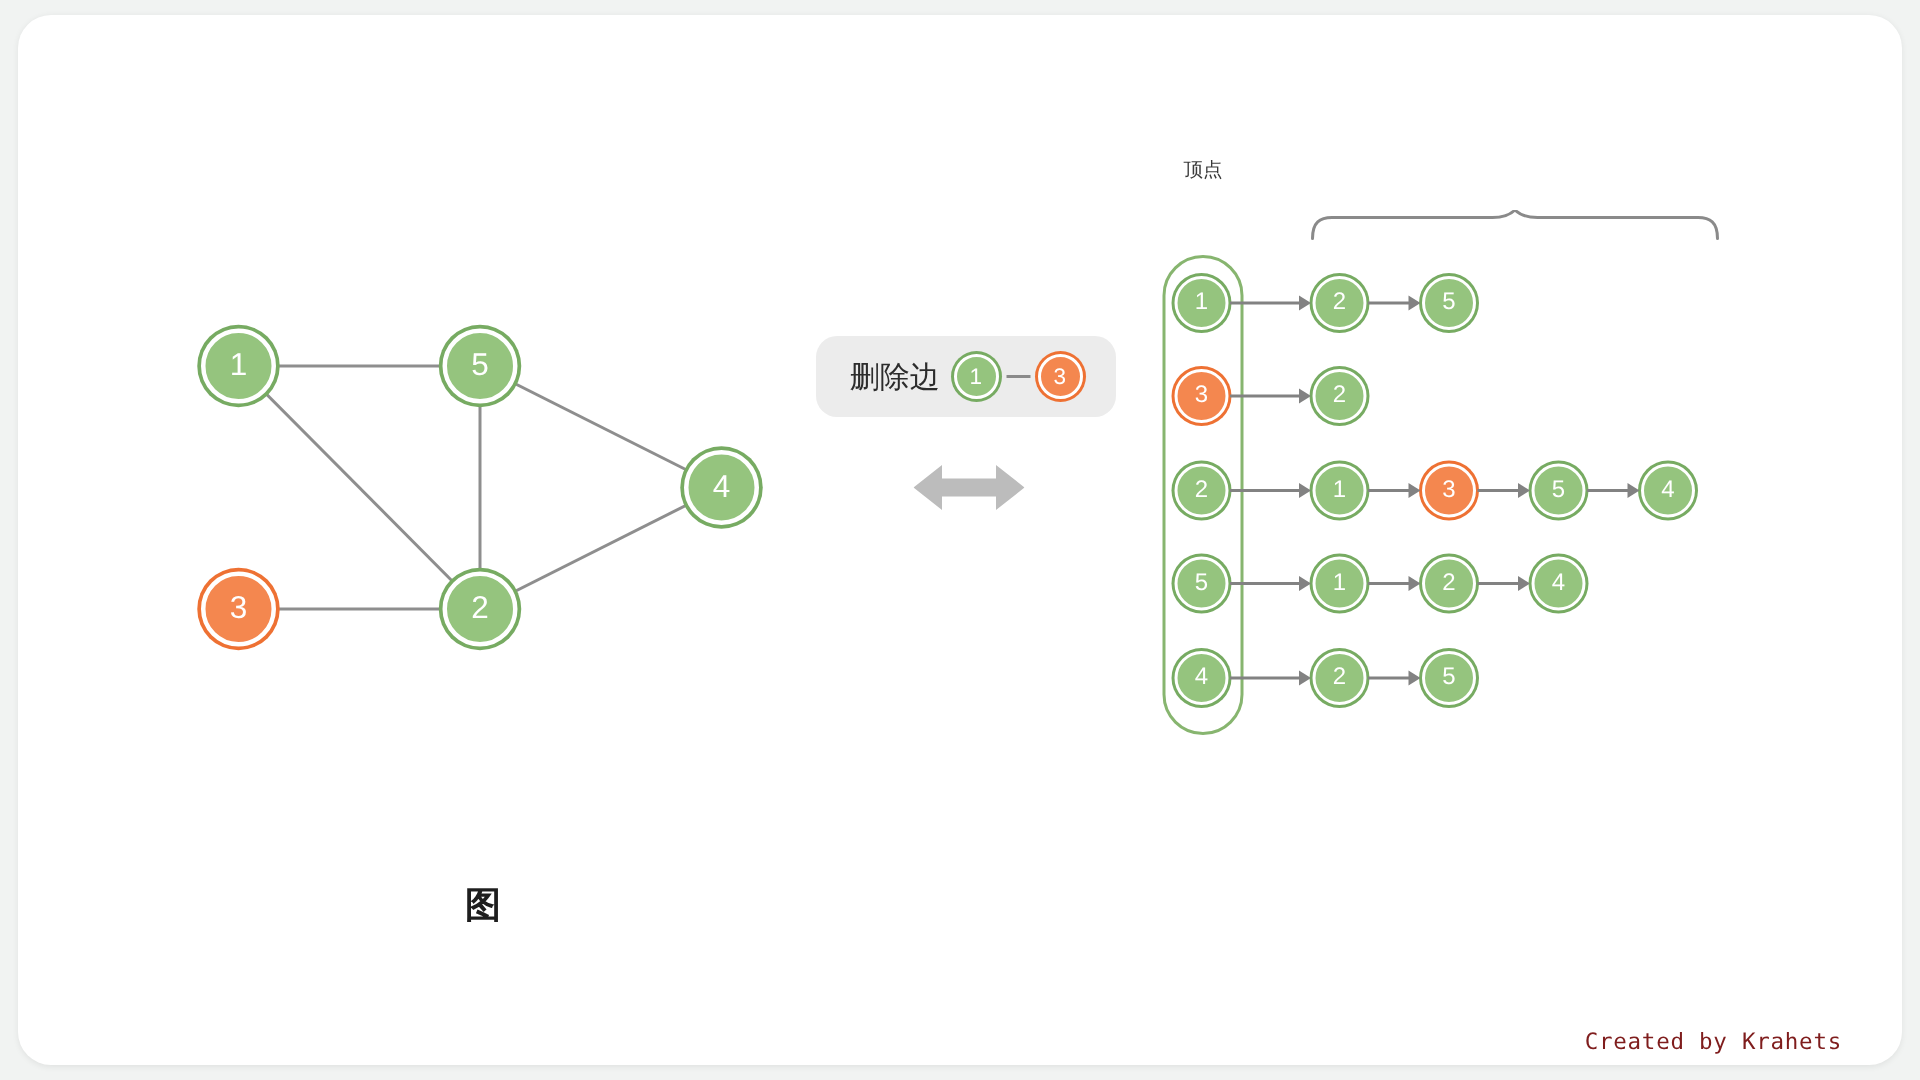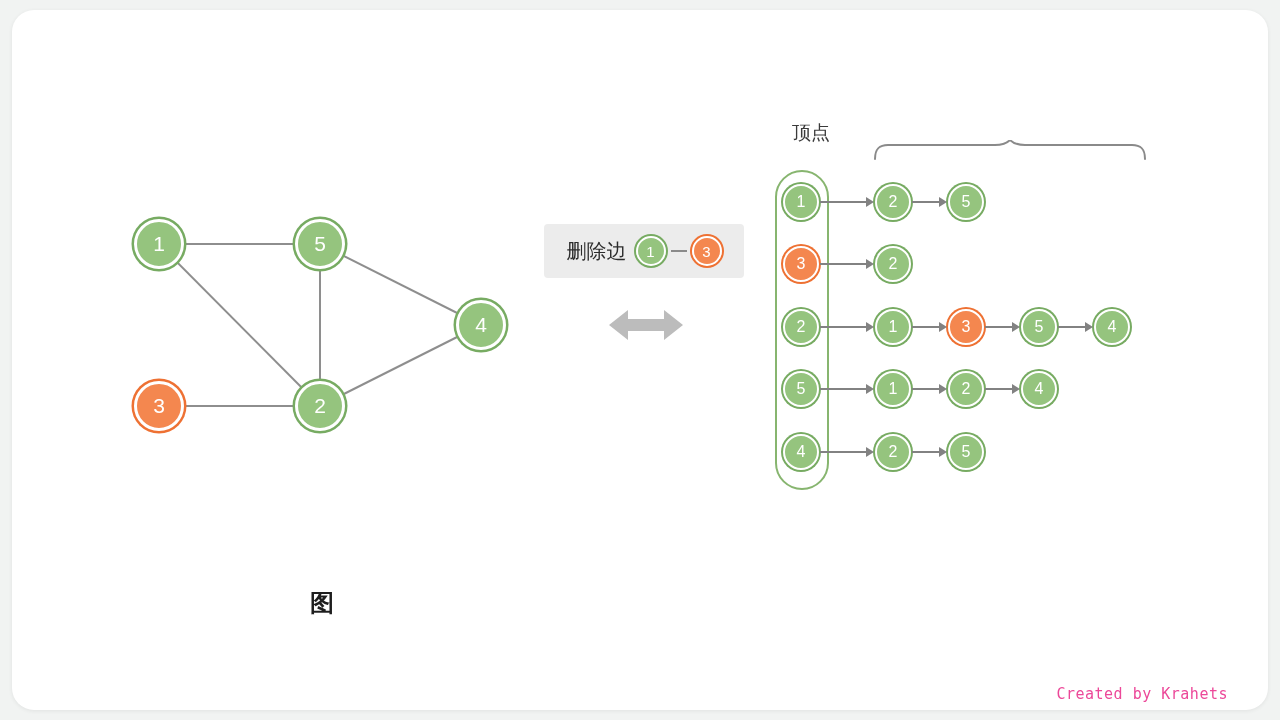--- a/index.html
+++ b/index.html
@@ -38,30 +38,30 @@
 
   
   .graph-area { position: absolute; left: 60px; top: 180px; width: 480px; height: 280px; }
   .graph-area svg { position: absolute; left: 0; top: 0; }
   .gnode { position: absolute; transform: translate(-50%, -50%); }
 
   
   .op-box {
     position: absolute; left: 532px; top: 214px;
     width: 200px; height: 54px;
-    background: #ececec; border-radius: 4px;
+    background: #ececec; border-radius: 14px;
     display: flex; align-items: center; justify-content: center;
     gap: 9px;
   }
   .op-label { font-size: 20px; color: #2c2c2c; }
   .op-link { width: 16px; height: 2px; background: #8a8a8a; margin: 0 -4px; }
   .swap-arrow { position: absolute; left: 597px; top: 297px; }
 
   
-  .adj-header { position: absolute; top: 94px; font-size: 19px; color: #3a3a3a; text-align: right; margin-top: 16px; }
+  .adj-header { position: absolute; top: 94px; font-size: 13px; color: #3a3a3a; text-align: center; }
   .adj-header.vertex { left: 762px; width: 56px; }
   .adj-header.neighbors { left: 860px; width: 275px; }
   .brace { position: absolute; left: 862px; top: 130px; }
 
   .vertex-pill {
     position: absolute; left: 763px; top: 160px;
     width: 54px; height: 320px;
     border: 2px solid #87B56F; border-radius: 27px;
   }
   .adj-row { position: absolute; left: 771px; height: 38px; display: flex; align-items: center; }
@@ -86,21 +86,21 @@
   
   .caption {
     position: absolute; top: 577px; width: 300px;
     text-align: center; font-size: 24px; font-weight: 700; color: #1e1e1e;
   }
   .caption.graph { left: 160px; }
   .caption.adj   { left: 845px; }
   .credit {
     position: absolute; right: 40px; top: 675px;
     font-family: "DejaVu Sans Mono", monospace;
-    font-size: 15px; color: #ec4899; letter-spacing: 0.5px;
+    font-size: 15px; color: #7f1d1d; letter-spacing: 0.5px;
   }
 </style>
 </head>
 <body>
 
 <div class="page">
   <div class="card">
 
     <div class="graph-area">
       <svg width="480" height="280" viewBox="0 0 480 280">

